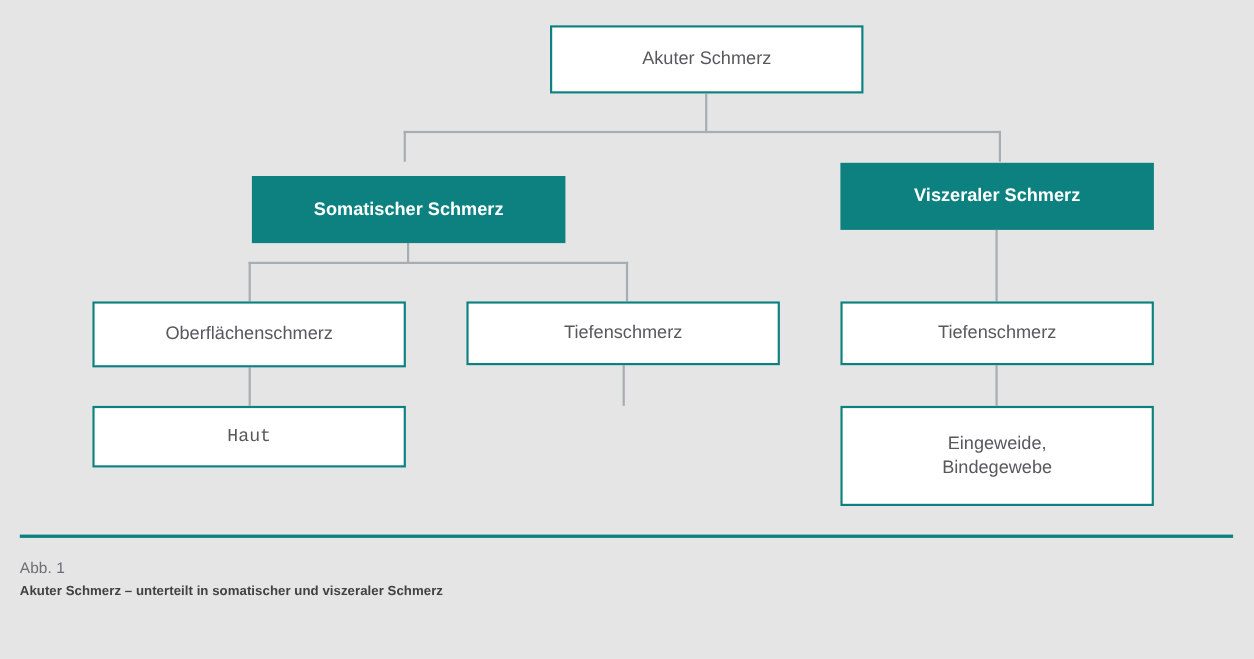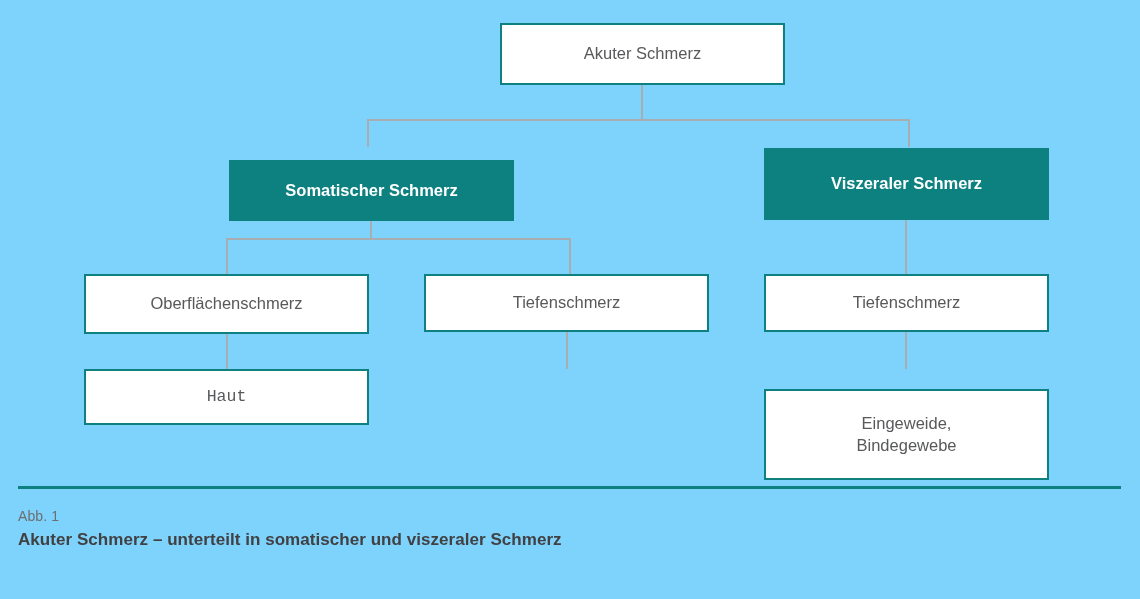--- a/index.html
+++ b/index.html
@@ -9,21 +9,21 @@
     background: #ffffff;
   }
   body {
     font-family: "Liberation Sans", "DejaVu Sans", sans-serif;
     -webkit-font-smoothing: antialiased;
   }
   #stage {
     position: relative;
     width: 1140px;
     height: 599px;
-    background: #7dd3fc;
+    background: #e5e5e5;
     overflow: hidden;
   }
 
   
   .line {
     position: absolute;
     background: #a8adb2;
   }
   .line.v { width: 2px; }
   .line.h { height: 2px; }
@@ -72,21 +72,21 @@
   #caption .fig-number {
     display: block;
     font-size: 14px;
     color: #6d6e71;
     font-weight: 400;
     margin-bottom: 6px;
     letter-spacing: .1px;
   }
   #caption .fig-title {
     display: block;
-    font-size: 17px;
+    font-size: 12px;
     color: #414042;
     font-weight: bold;
     letter-spacing: .05px;
   }
 </style>
 </head>
 <body>
 
 <div id="stage">
 
@@ -107,42 +107,42 @@
   <div class="line v" style="left:905px; top:331px; height:38px;"></div>
 
   <div class="node outline" style="left:500px; top:23px; width:285px; height:62px;">
     <span class="txt">Akuter Schmerz</span>
   </div>
 
   <div class="node filled" style="left:229px; top:160px; width:285px; height:61px;">
     <span class="txt">Somatischer Schmerz</span>
   </div>
 
-  <div class="node filled" style="left:764px; top:148px; width:285px; height:72px;">
+  <div class="node filled" style="left:764px; top:148px; width:285px; height:61px;">
     <span class="txt">Viszeraler Schmerz</span>
   </div>
 
   <div class="node outline" style="left:84px; top:274px; width:285px; height:60px;">
     <span class="txt">Oberflächenschmerz</span>
   </div>
 
   <div class="node outline" style="left:424px; top:274px; width:285px; height:58px;">
     <span class="txt">Tiefenschmerz</span>
   </div>
 
   <div class="node outline" style="left:764px; top:274px; width:285px; height:58px;">
     <span class="txt">Tiefenschmerz</span>
   </div>
 
   <div class="node outline" style="left:84px; top:369px; width:285px; height:56px;font-family:Liberation Mono, monospace;">
     <span class="txt">Haut</span>
   </div>
 
 
-  <div class="node outline" style="left:764px; top:369px; width:285px; height:91px;margin-top:20px;">
+  <div class="node outline" style="left:764px; top:369px; width:285px; height:91px;">
     <span class="txt">
       <span>Eingeweide,</span><br>
       <span>Bindegewebe</span>
     </span>
   </div>
 
   <div id="caption-rule"></div>
   <div id="caption">
     <span class="fig-number">Abb. 1</span>
     <span class="fig-title">Akuter Schmerz – unterteilt in somatischer und viszeraler Schmerz</span>

